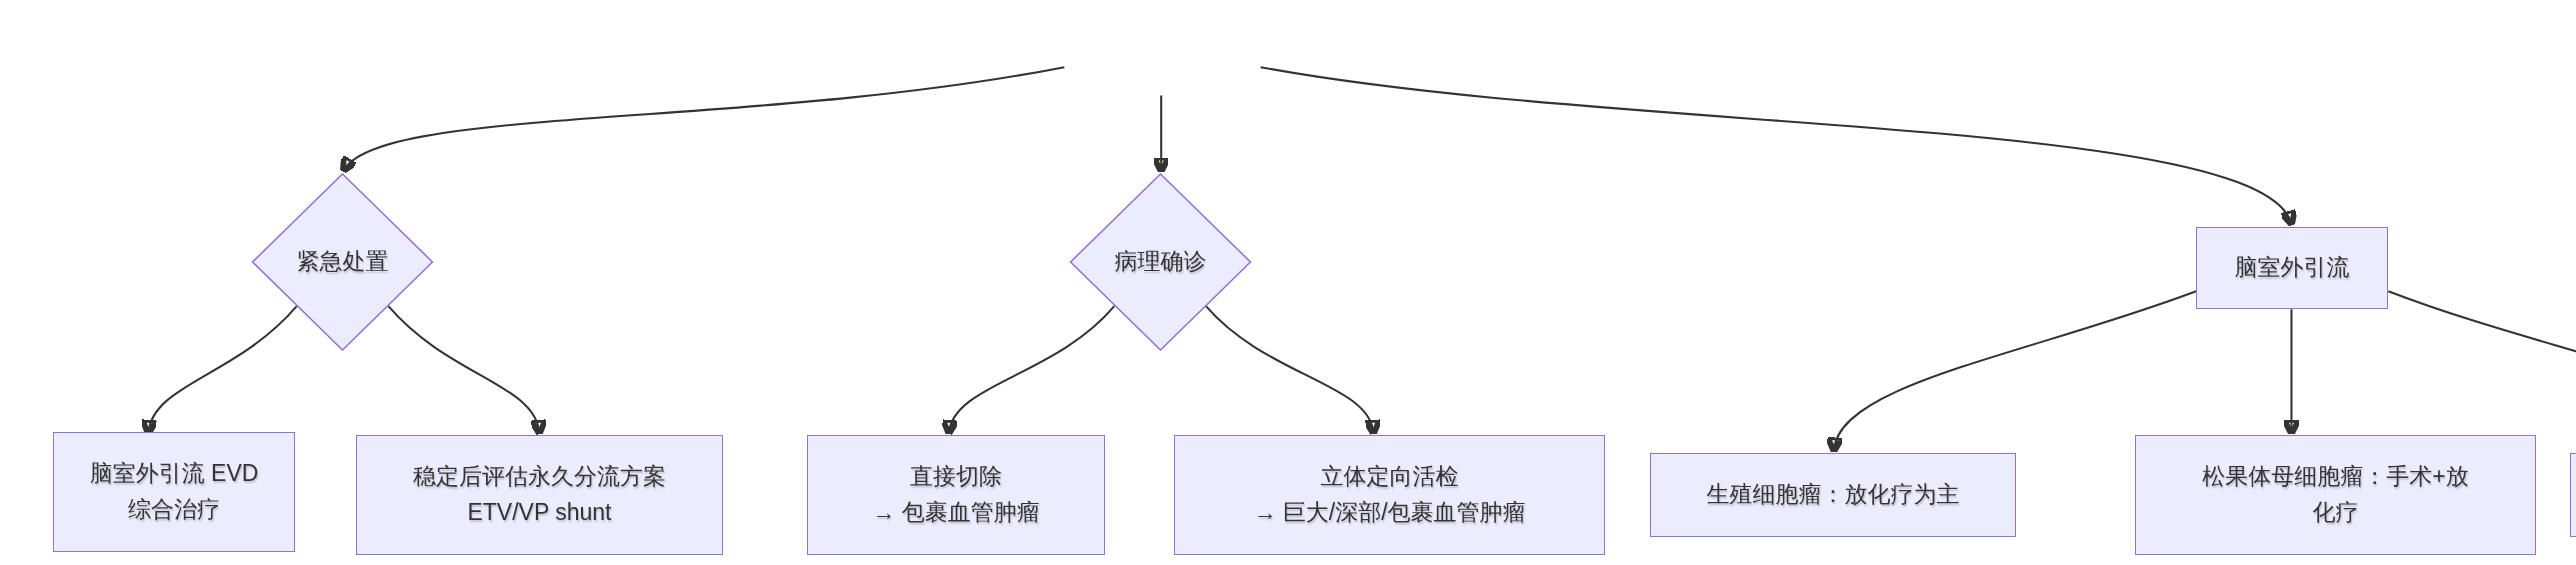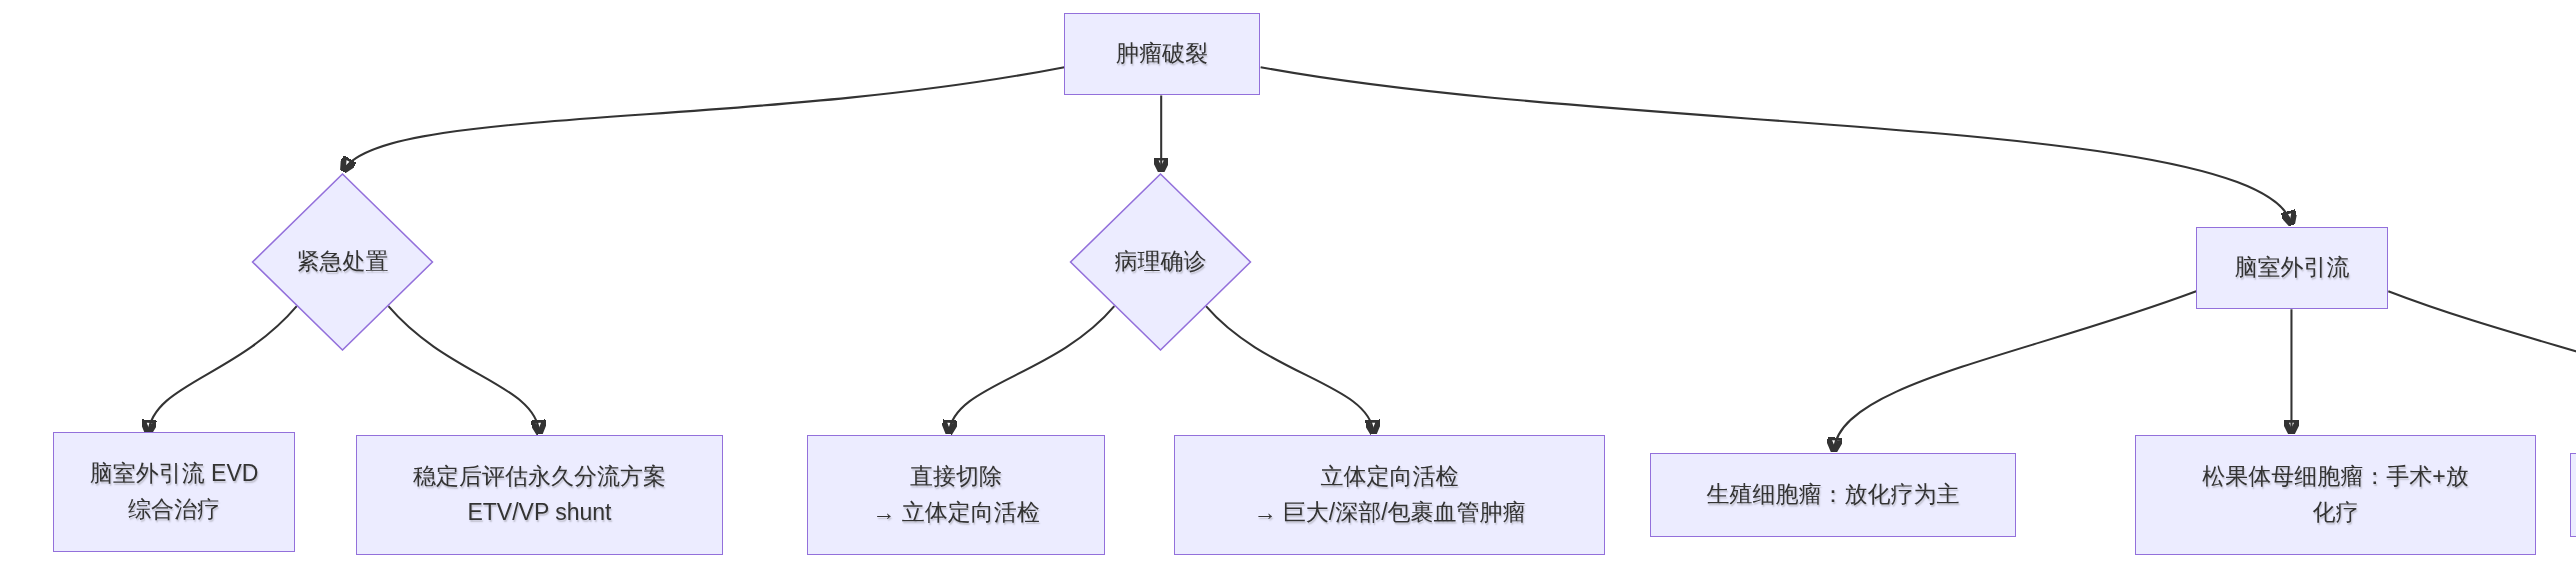--- a/index.html
+++ b/index.html
@@ -53,25 +53,20 @@
     <path d="M 2447,130 C 3150,260 4390,225 4448,434" marker-end="url(#arrow)"></path>
     <path d="M 576,594 C 460,730 296,745 288,840" marker-end="url(#arrow)"></path>
     <path d="M 754,594 C 870,730 1039,745 1047,840" marker-end="url(#arrow)"></path>
     <path d="M 2163,594 C 2048,730 1850,745 1842,840" marker-end="url(#arrow)"></path>
     <path d="M 2341,594 C 2458,730 2659,745 2666,840" marker-end="url(#arrow)"></path>
     <path d="M 4263,565 C 3930,690 3568,745 3560,874" marker-end="url(#arrow)"></path>
     <path d="M 4448,600 L 4448,840" marker-end="url(#arrow)"></path>
     <path d="M 4636,565 C 4960,690 5358,745 5366,874" marker-end="url(#arrow)"></path>
   </svg>
 
-  <div class="node rect" style="left:1064px;top:13px;width:196px;height:82px;">
-    <div class="label">
-        <div class="line">肿瘤破裂</div>
-      </div>
-  </div>
 
   <div class="node diamond" style="left:251px;top:173px;width:183px;height:178px;">
     <svg viewBox="0 0 356 346" preserveAspectRatio="none">
       <polygon points="178,2 353,173 178,344 3,173" fill="#ECECFF" stroke="#9370DB" stroke-width="3"></polygon>
     </svg>
     <div class="label">
         <div class="line">紧急处置</div>
       </div>
   </div>
 
@@ -100,21 +95,21 @@
   <div class="node rect" style="left:356px;top:435px;width:367px;height:120px;">
     <div class="label">
       <div class="line">稳定后评估永久分流方案</div>
       <div class="line">ETV/VP shunt</div>
     </div>
   </div>
 
   <div class="node rect" style="left:799px;top:435px;width:298px;height:120px;margin-left:8px;">
     <div class="label">
       <div class="line">直接切除</div>
-      <div class="line">→ 立体定向活检</div>
+      <div class="line">→ 包裹血管肿瘤</div>
     </div>
   </div>
 
   <div class="node rect" style="left:1174px;top:435px;width:431px;height:120px;">
     <div class="label">
       <div class="line">立体定向活检</div>
       <div class="line">→ 巨大/深部/包裹血管肿瘤</div>
     </div>
   </div>
 

